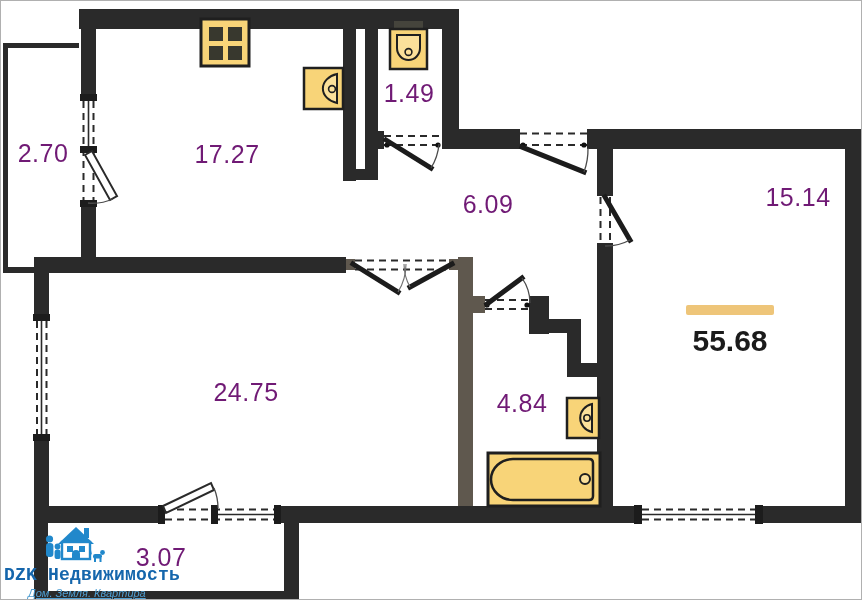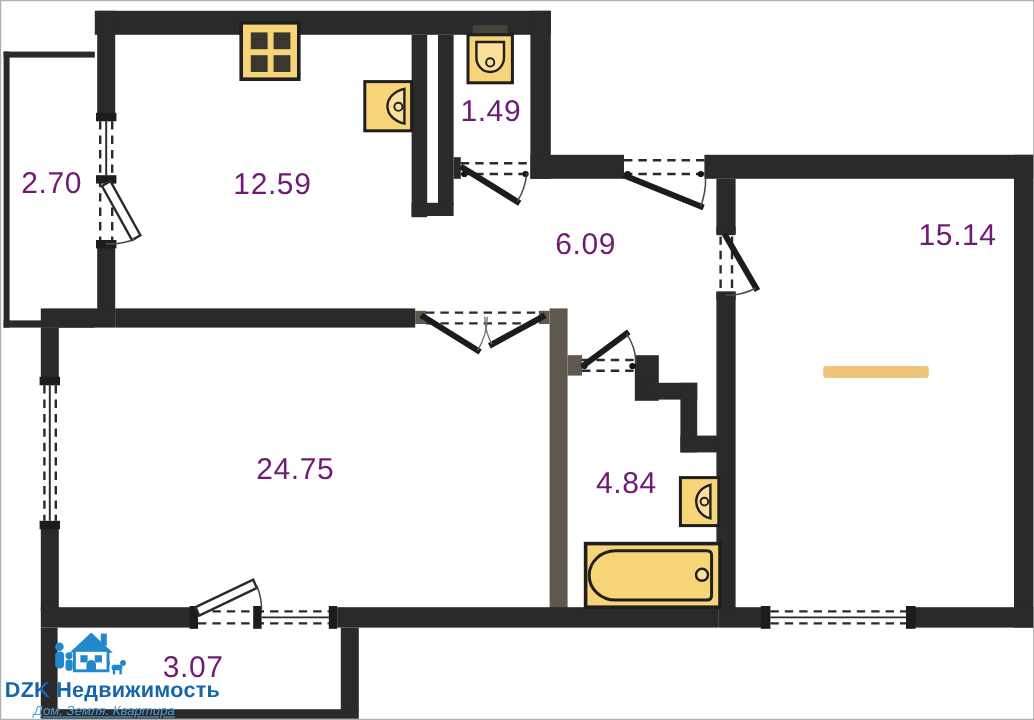--- a/index.html
+++ b/index.html
@@ -10,21 +10,21 @@
   }
   .plan-svg{position:absolute;left:0;top:0;}
   .lbl{
     position:absolute;transform:translate(-50%,-50%);
     font-family:"Liberation Sans",sans-serif;font-size:25px;color:#701a75;
     letter-spacing:.5px;white-space:nowrap;
   }
   .lbl.total{font-size:30px;font-weight:bold;color:#1b1b1b;letter-spacing:0;}
   .brand{
     position:absolute;left:3px;top:564px;font-weight:bold;font-size:18px;
-    color:#1566ac;white-space:nowrap;letter-spacing:.2px;
+    color:#1566ac;white-space:nowrap;letter-spacing:.2px;font-family:Liberation Mono, monospace;
   }
   .tagline{
     position:absolute;left:27px;top:586px;font-size:11px;color:#4f9fd3;
     text-decoration:underline;white-space:nowrap;font-style:italic;
   }
   .logo-icon{position:absolute;left:42px;top:522px;}
 </style>
 </head>
 <body>
 
@@ -216,27 +216,28 @@
         <rect x="487" y="452" width="112" height="53" fill="#f8d478" stroke="#1f1f1f" stroke-width="3"></rect>
         <path d="M 512 458 L 588 458 Q 592 458 592 462 L 592 495 Q 592 499 588 499 L 512 499 A 22 20.5 0 0 1 512 458 Z" fill="none" stroke="#1f1f1f" stroke-width="2.5"></path>
         <circle cx="584" cy="478" r="5" fill="#fbe09a" stroke="#1f1f1f" stroke-width="2"></circle>
       </g>
     </g>
 
     <rect x="685" y="304" width="88" height="10" rx="2" fill="#eec579"></rect>
   </svg>
 
   <div class="lbl" style="left:42px;top:152px">2.70</div>
-  <div class="lbl" style="left:226px;top:153px">12.59</div>
+  <div class="lbl" style="left:226px;top:153px">17.27</div>
   <div class="lbl" style="left:408px;top:92px">1.49</div>
   <div class="lbl" style="left:487px;top:203px">6.09</div>
   <div class="lbl" style="left:797px;top:196px">15.14</div>
   <div class="lbl" style="left:245px;top:391px">24.75</div>
   <div class="lbl" style="left:521px;top:402px">4.84</div>
   <div class="lbl" style="left:160px;top:556px">3.07</div>
+  <div class="lbl total" style="left:729px;top:340px">55.68</div>
 
   <svg class="logo-icon" width="66" height="46" viewBox="0 0 66 46">
     <g fill="#2188cb">
 
       <rect x="41" y="5" width="5" height="10"></rect>
 
       <polygon points="15,21 33,4 51,21"></polygon>
 
       <rect x="19" y="19" width="28" height="17" fill="#ffffff" stroke="#2188cb" stroke-width="2.4"></rect>
 

